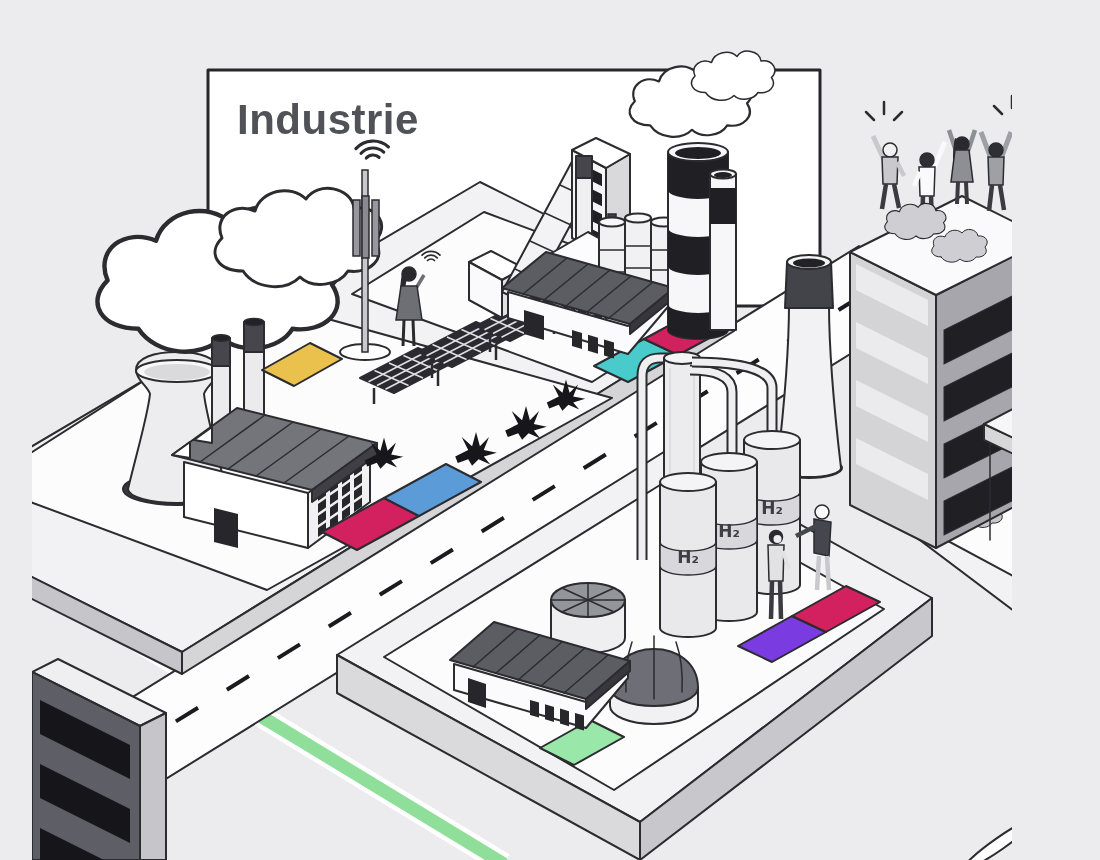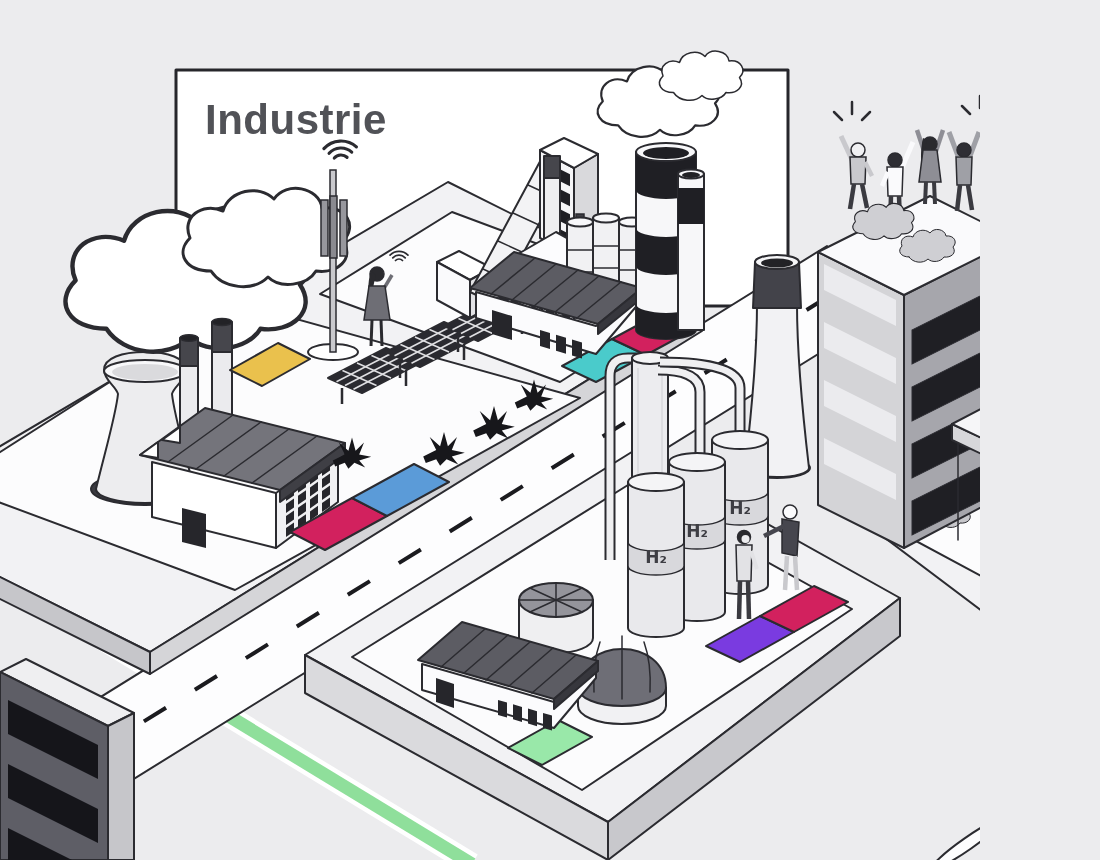--- a/index.html
+++ b/index.html
@@ -1,16 +1,16 @@
 <!DOCTYPE html>
 <html><head>
 <meta charset="utf-8">
 <style>
   html,body{margin:0;padding:0;background:#ECECEE;}
-  .stage{position:relative;width:980px;height:860px;overflow:hidden;background:#f97316;}
+  .stage{position:relative;width:980px;height:860px;overflow:hidden;background:#f97316;margin-left:32px;}
   svg{display:block;}
   .ol{stroke:#2B2B30;stroke-width:2px;stroke-linejoin:round;stroke-linecap:round;}
   .ol3{stroke:#26262B;stroke-width:3px;stroke-linejoin:round;}
   .tn{stroke:#2B2B30;stroke-width:1.5px;stroke-linecap:round;}
   .nf{fill:none;}
   .title{font-family:"Liberation Sans",sans-serif;font-weight:bold;font-size:42px;fill:#515257;letter-spacing:.5px;}
   .h2lab{font-family:"DejaVu Sans",sans-serif;font-size:17px;font-weight:600;fill:#3E3E44;text-anchor:middle;}
 </style>
 </head>
 <body>

